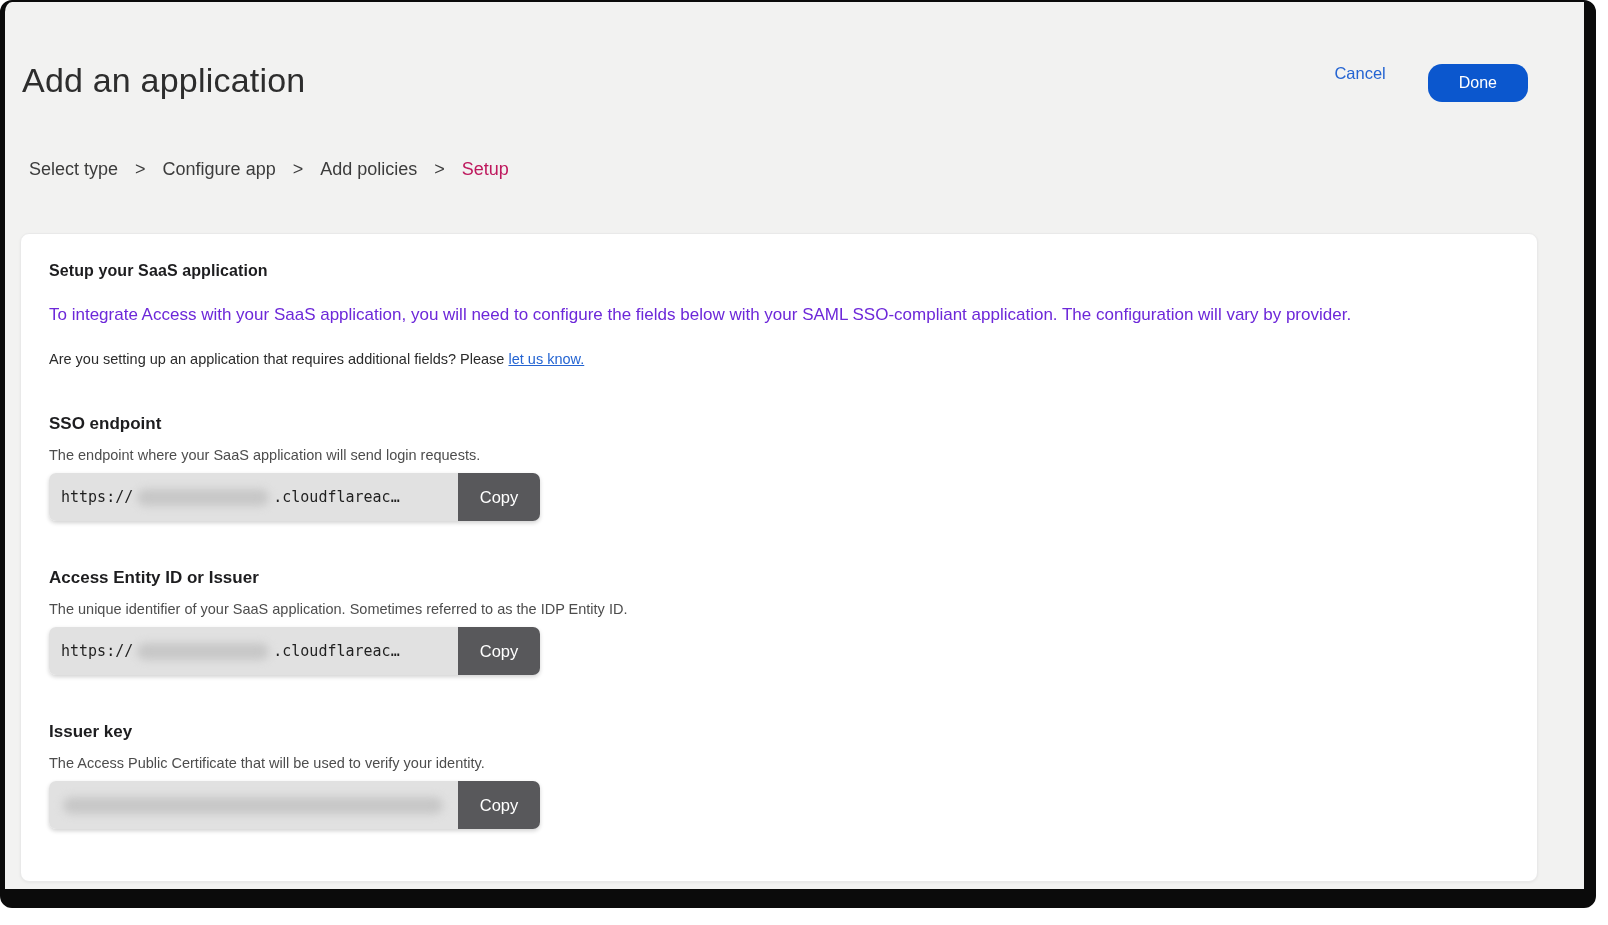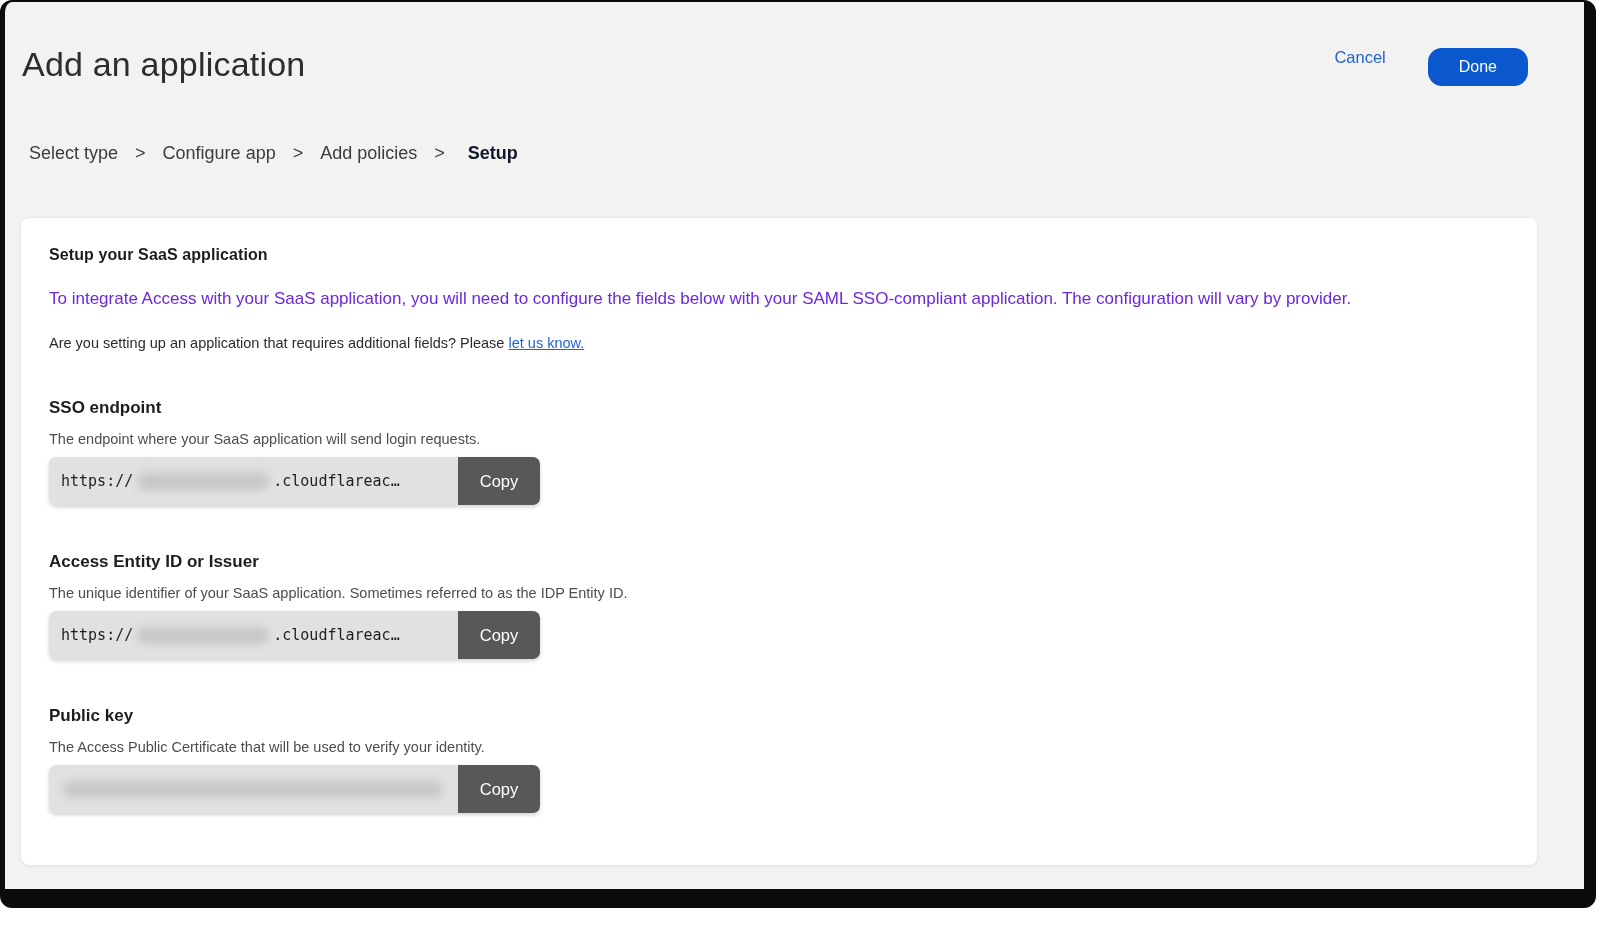--- a/index.html
+++ b/index.html
@@ -27,21 +27,21 @@
     border-left-width: 5px;
     border-right-width: 12px;
     border-bottom-width: 19px;
     border-radius: 12px;
     overflow: hidden;
   }
   .page-header {
     display: flex;
     justify-content: space-between;
     align-items: flex-start;
-    padding: 40px 56px 0 17px;
+    padding: 56px 56px 0 17px;
   }
   .page-title {
     font-size: 34px;
     font-weight: 400;
     color: #2d2d2d;
     letter-spacing: 0.2px;
     line-height: 44px;
     margin: 0;
   }
   .header-actions { display: flex; align-items: flex-start; margin-top: 6px; }
@@ -64,21 +64,21 @@
     cursor: pointer;
   }
   .breadcrumb {
     margin: 57px 0 0 24px;
     font-size: 18px;
     color: #3c3c3c;
     display: flex;
     align-items: center;
   }
   .breadcrumb .crumb { cursor: pointer; }
-  .breadcrumb .crumb.active { font-weight: 700; color: #0f172a; cursor: default; margin-left: 6px; }
+  .breadcrumb .crumb.active { font-weight: 400; color: #be185d; cursor: default; }
   .breadcrumb .sep { margin: 0 17px; color: #3c3c3c; }
   .card {
     margin: 53px 0 0 15px;
     width: 1518px;
     background: var(--card-bg);
     border: 1px solid #e9e9e9;
     border-radius: 9px;
     box-shadow: 0 1px 3px rgba(0,0,0,0.05);
     padding: 28px 28px 52px 28px;
   }
@@ -202,21 +202,21 @@
         <div class="code-value">
             <span>https://</span>
             <span class="redacted short"></span>
             <span>.cloudflareac…</span>
           </div>
         <button class="copy-btn">Copy</button>
       </div>
     </div>
 
     <div class="field-group">
-      <h3 class="field-label">Public key</h3>
+      <h3 class="field-label">Issuer key</h3>
       <p class="field-desc">The Access Public Certificate that will be used to verify your identity.</p>
       <div class="code-row">
         <div class="code-value">
             <span class="redacted long"></span>
           </div>
         <button class="copy-btn">Copy</button>
       </div>
     </div>
   </section>
 

